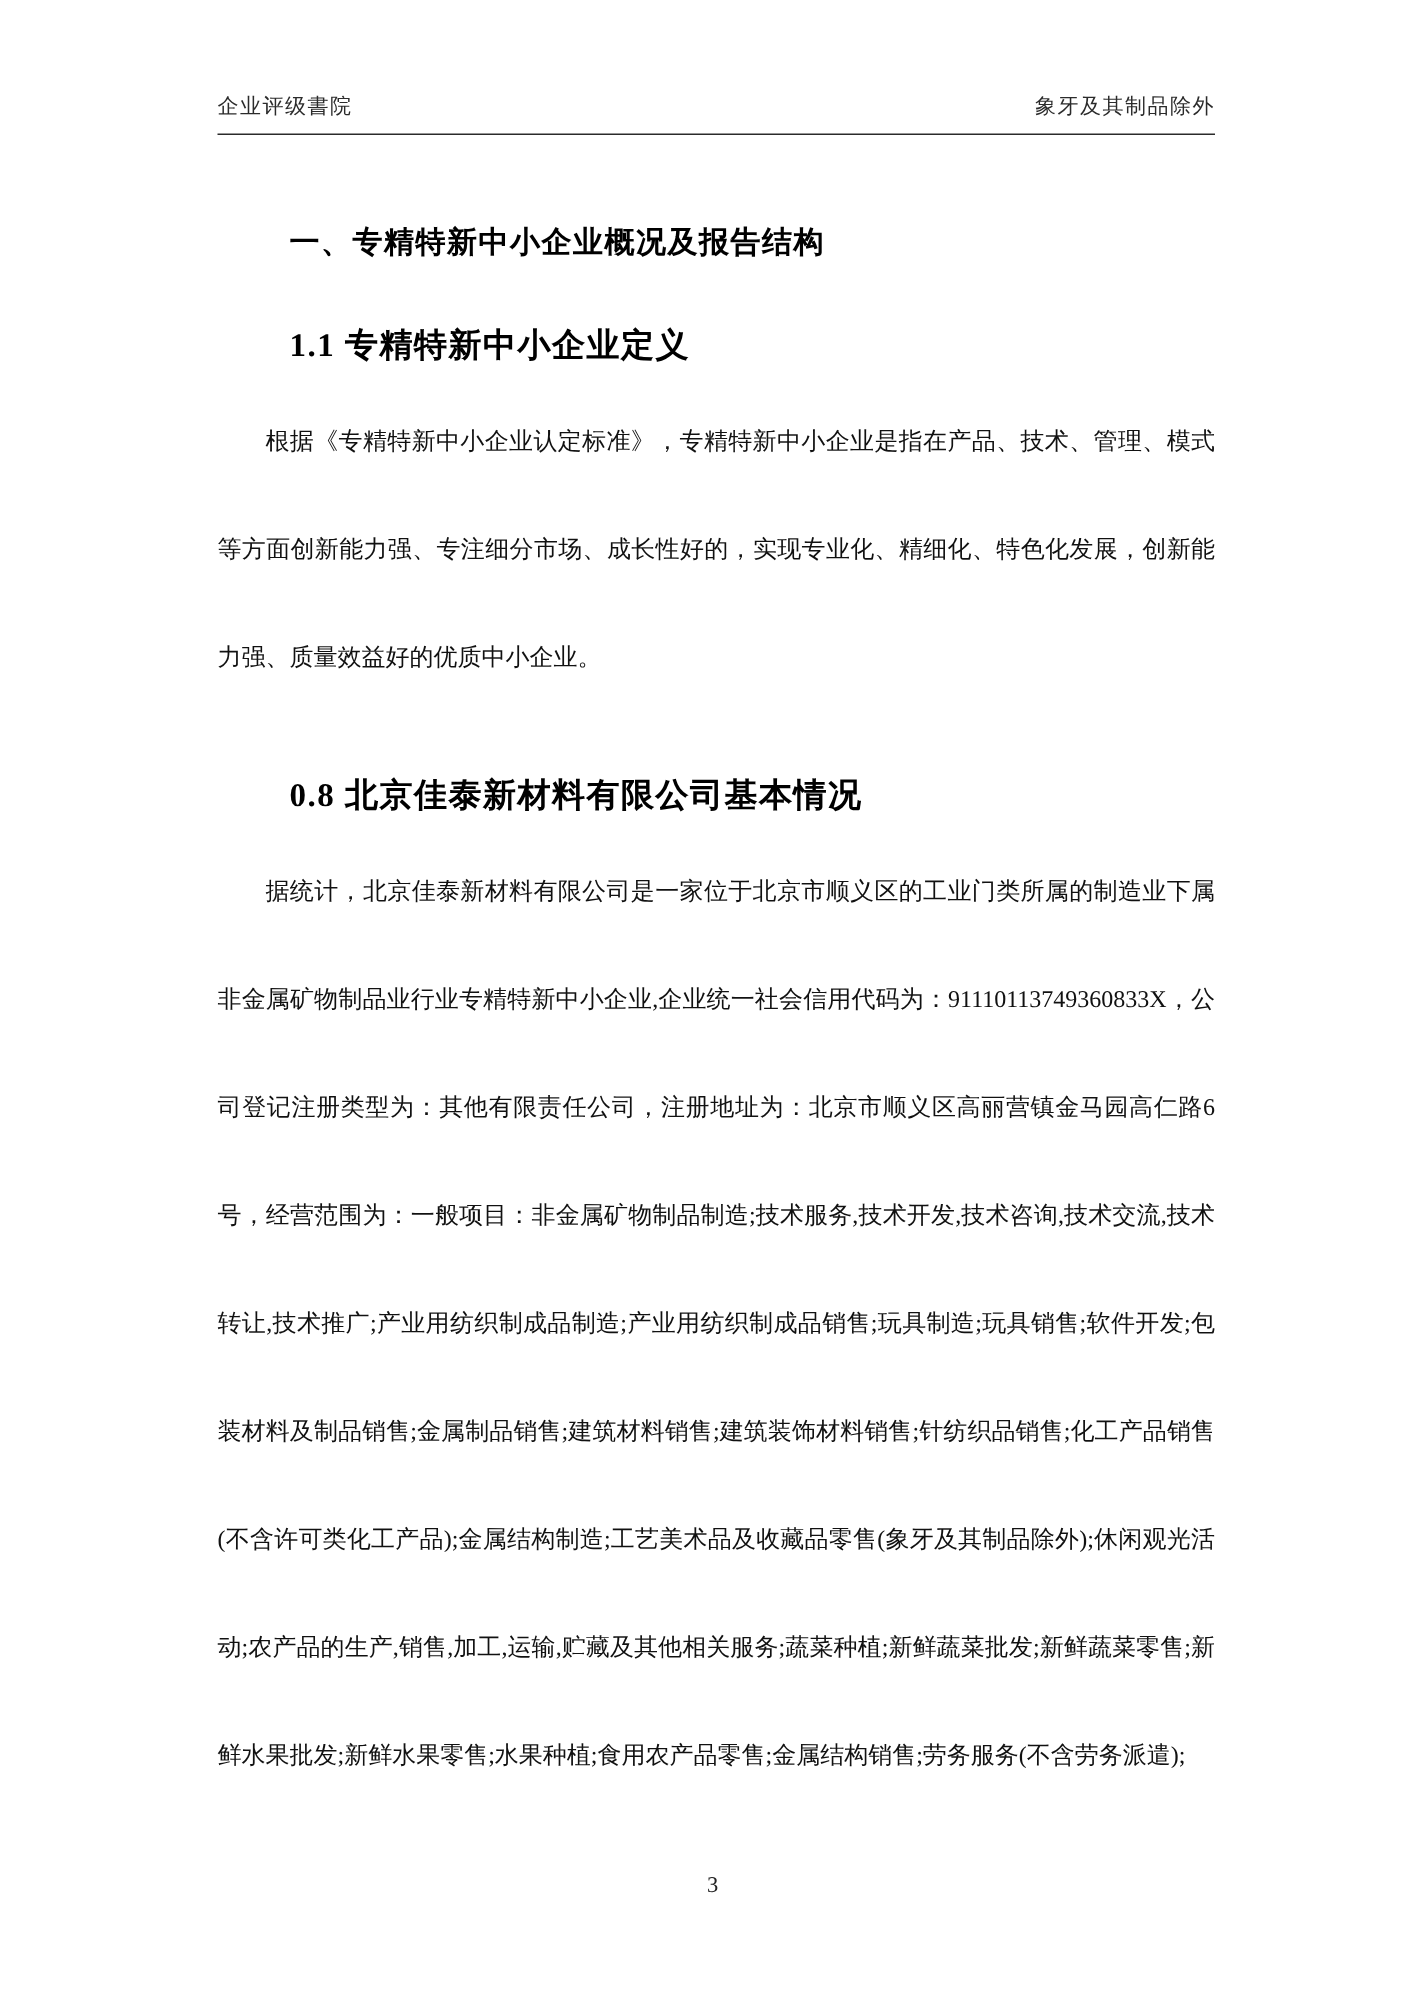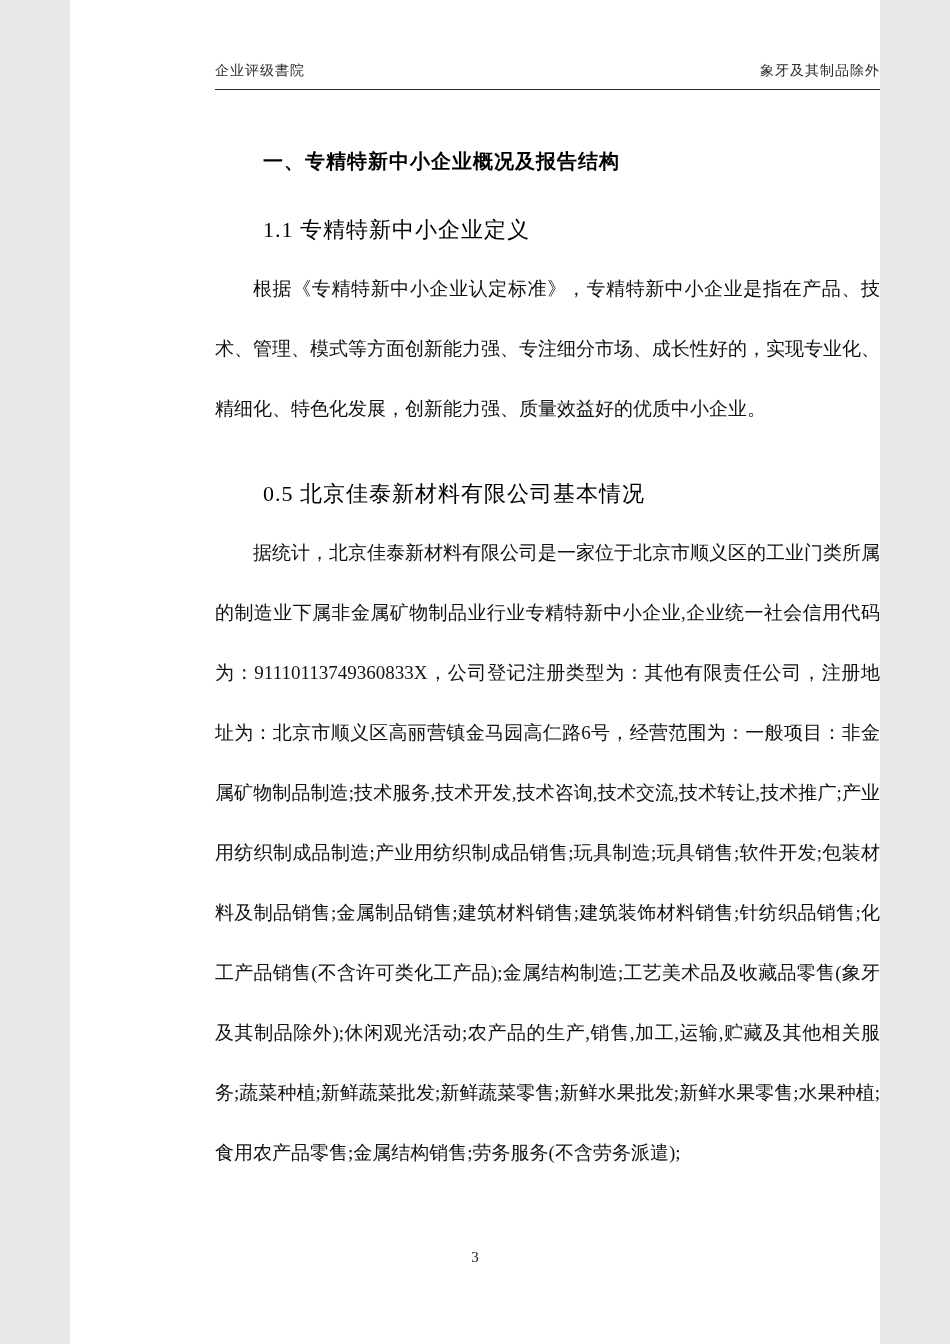--- a/index.html
+++ b/index.html
@@ -1,21 +1,21 @@
 <!DOCTYPE html>
 <html><head>
   <meta charset="utf-8">
   <style>
     html, body {
       margin: 0;
       padding: 0;
       background: #e8e8e8;
     }
     .page {
-      width: 810px;
+      width: 950px;
       height: 1344px;
       margin: 0 auto;
       background: #ffffff;
       position: relative;
       font-family: "Liberation Serif", "DejaVu Serif", serif;
       color: #1a1a1a;
       box-sizing: border-box;
       overflow: hidden;
     }
     .page-header {
@@ -40,28 +40,28 @@
     }
     .h1-title {
       font-size: 20px;
       font-weight: bold;
       color: #000;
       margin: 30px 0 0 48px;
       letter-spacing: 1px;
     }
     .h2-title {
       font-size: 22px;
-      font-weight: normal;
+      font-weight: bold;
       color: #000;
       margin: 40px 0 0 48px;
       letter-spacing: 1px;
     }
     .body-para {
-      font-size: 19px;
-      line-height: 60px;
+      font-size: 16px;
+      line-height: 72px;
       text-align: justify;
       text-justify: inter-ideograph;
       text-indent: 2em;
       margin: 14px 0 0 0;
       color: #111;
       word-break: break-all;
     }
     .page-footer {
       position: absolute;
       bottom: 78px;
@@ -83,21 +83,21 @@
   </header>
 
   <main class="content">
 
     <h1 class="h1-title">一、专精特新中小企业概况及报告结构</h1>
 
     <h2 class="h2-title">1.1 专精特新中小企业定义</h2>
 
     <p class="body-para">根据《专精特新中小企业认定标准》，专精特新中小企业是指在产品、技术、管理、模式等方面创新能力强、专注细分市场、成长性好的，实现专业化、精细化、特色化发展，创新能力强、质量效益好的优质中小企业。</p>
 
-    <h2 class="h2-title">0.5 北京佳泰新材料有限公司基本情况</h2>
+    <h2 class="h2-title">0.8 北京佳泰新材料有限公司基本情况</h2>
 
     <p class="body-para">据统计，北京佳泰新材料有限公司是一家位于北京市顺义区的工业门类所属的制造业下属非金属矿物制品业行业专精特新中小企业,企业统一社会信用代码为：91110113749360833X，公司登记注册类型为：其他有限责任公司，注册地址为：北京市顺义区高丽营镇金马园高仁路6号，经营范围为：一般项目：非金属矿物制品制造;技术服务,技术开发,技术咨询,技术交流,技术转让,技术推广;产业用纺织制成品制造;产业用纺织制成品销售;玩具制造;玩具销售;软件开发;包装材料及制品销售;金属制品销售;建筑材料销售;建筑装饰材料销售;针纺织品销售;化工产品销售(不含许可类化工产品);金属结构制造;工艺美术品及收藏品零售(象牙及其制品除外);休闲观光活动;农产品的生产,销售,加工,运输,贮藏及其他相关服务;蔬菜种植;新鲜蔬菜批发;新鲜蔬菜零售;新鲜水果批发;新鲜水果零售;水果种植;食用农产品零售;金属结构销售;劳务服务(不含劳务派遣);</p>
 
   </main>
 
   <footer class="page-footer">
     <span>3</span>
   </footer>
 
 </div>

